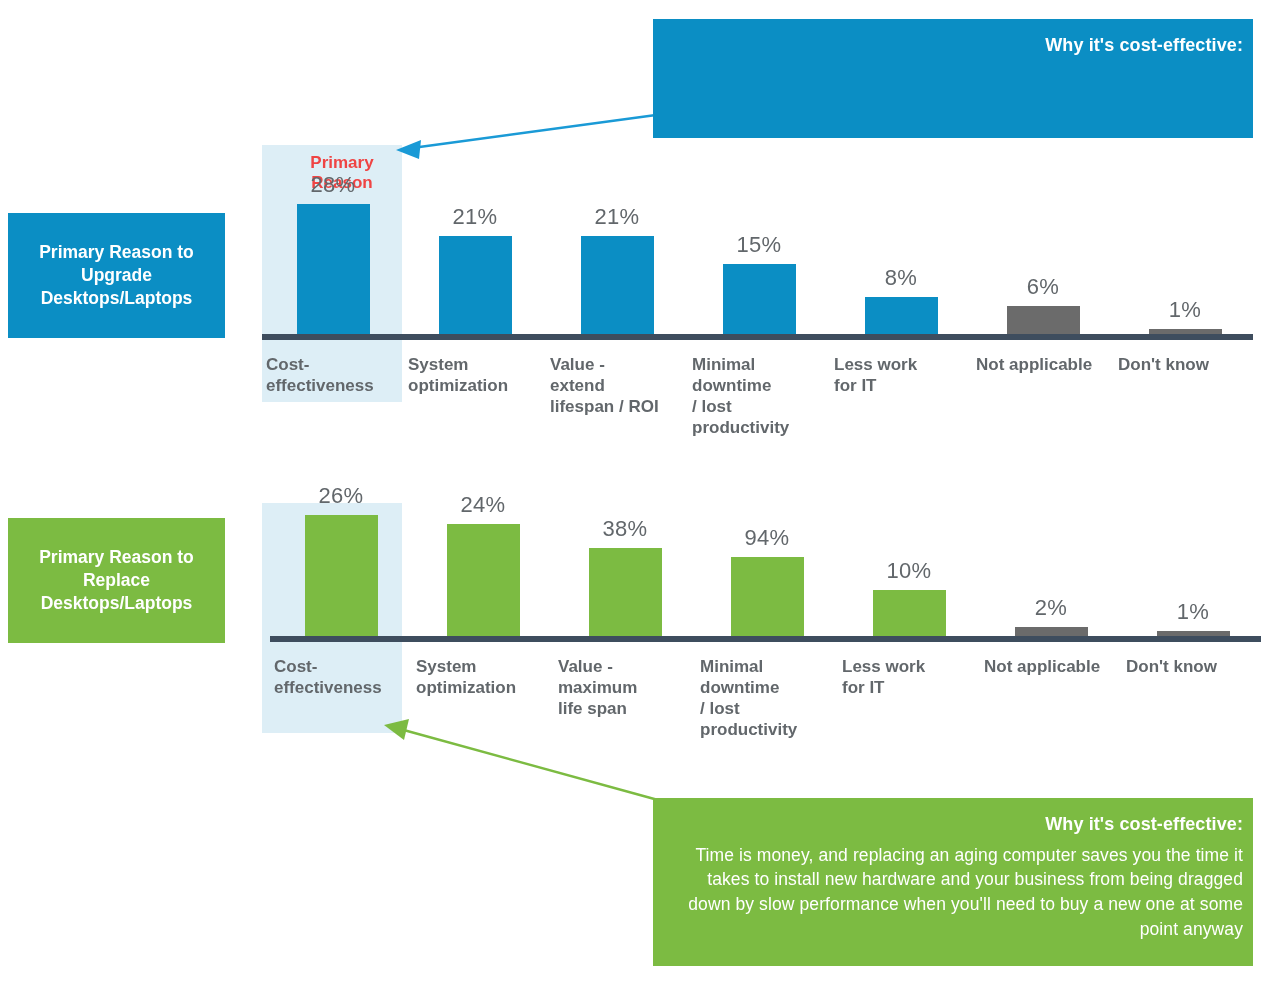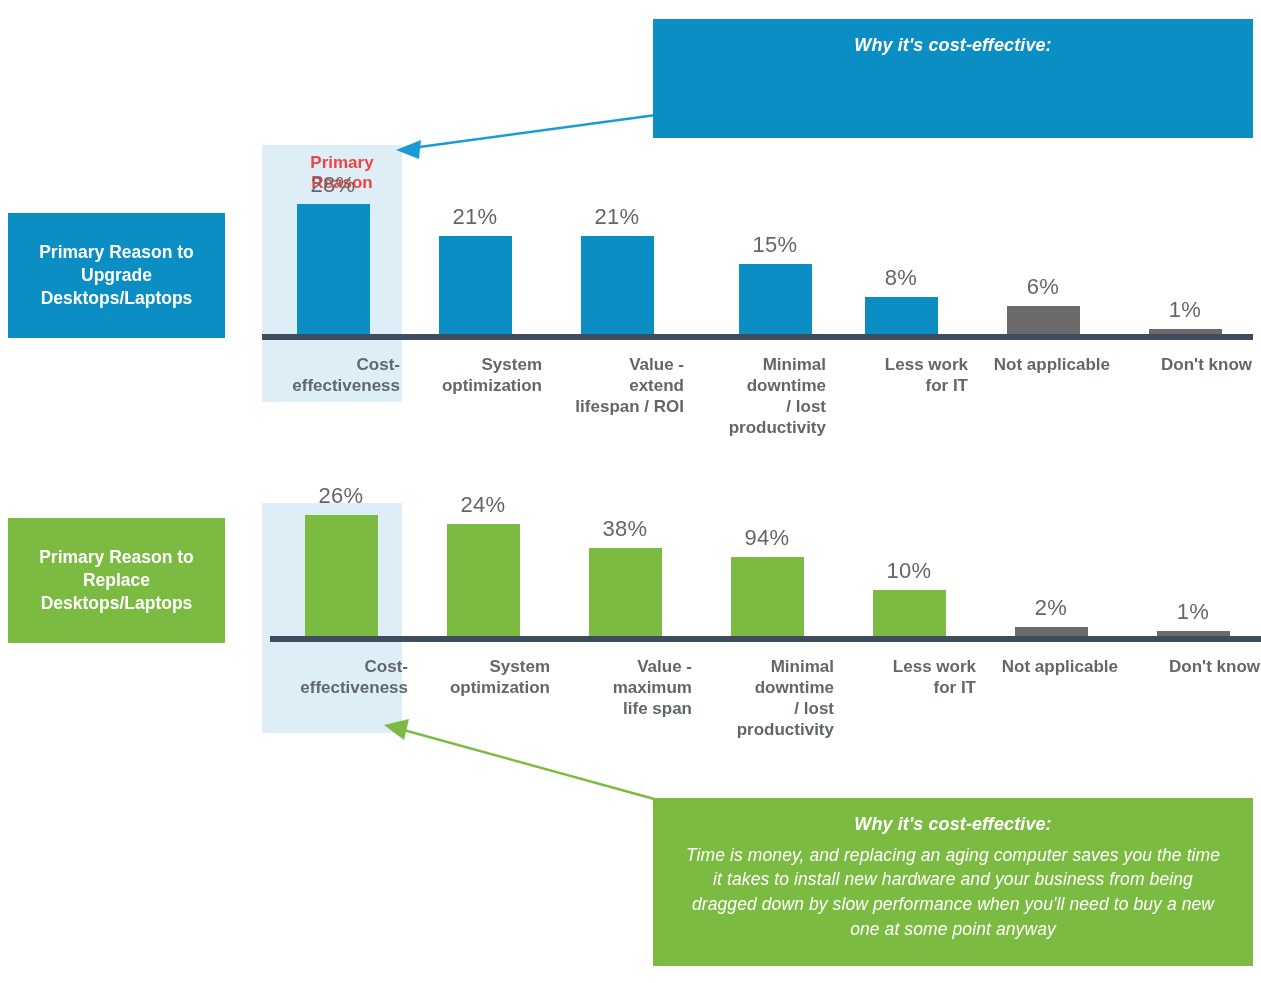--- a/index.html
+++ b/index.html
@@ -11,26 +11,25 @@
     position:relative;
     overflow:hidden;
     -webkit-font-smoothing:antialiased;
   }
   #stage { position:absolute; inset:0; }
 
   
   .callout {
     position:absolute;
     color:#ffffff;
-    text-align:center;
-    padding:14px 32px 16px;
+    text-align:right;
+    padding:14px 10px 16px;
     line-height:1.42;
     font-size:17.5px;
     letter-spacing:0.1px;
-    font-style:italic;
   }
   .callout .c-title {
     display:block;
     font-weight:bold;
     font-size:18px;
     margin-bottom:5px;
   }
   .callout .c-body { display:block; }
   #callout-blue  { left:653px; top:19px;  width:600px; height:119px; background:#0b8ec4; }
   #callout-green { left:653px; top:798px; width:600px; height:168px; background:#7cbb42; }
@@ -101,21 +100,21 @@
     line-height:1.18;
     color:#ef4444;
     white-space:pre-line;
   }
 
   .xlabels { position:relative; height:1px; }
   .xlabel {
     position:absolute;
     top:14px;
     width:142px;
-    text-align:right;
+    text-align:left;
     font-size:17px;
     font-weight:bold;
     color:#62676b;
     line-height:1.24;
     white-space:pre-line;
     padding:0 4px;
   }
 
   
   #arrow-layer { position:absolute; inset:0; pointer-events:none; }
@@ -165,21 +164,21 @@
             <div class="bar-rect" style="height: 130.2px; background: rgb(11, 142, 196);"></div>
           </div>
           <div class="bar-col" style="left: 142px; width: 142px;">
             <div class="bar-value">21%</div>
             <div class="bar-rect" style="height: 97.65px; background: rgb(11, 142, 196);"></div>
           </div>
           <div class="bar-col" style="left: 284px; width: 142px;">
             <div class="bar-value">21%</div>
             <div class="bar-rect" style="height: 97.65px; background: rgb(11, 142, 196);"></div>
           </div>
-          <div class="bar-col" style="left: 442px; width: 142px;">
+          <div class="bar-col" style="left: 426px; width: 142px;">
             <div class="bar-value">15%</div>
             <div class="bar-rect" style="height: 69.75px; background: rgb(11, 142, 196);"></div>
           </div>
           <div class="bar-col" style="left: 568px; width: 142px;">
             <div class="bar-value">8%</div>
             <div class="bar-rect" style="height: 37.2px; background: rgb(11, 142, 196);"></div>
           </div>
           <div class="bar-col" style="left: 710px; width: 142px;">
             <div class="bar-value">6%</div>
             <div class="bar-rect" style="height: 27.9px; background: rgb(107, 107, 107);"></div>

